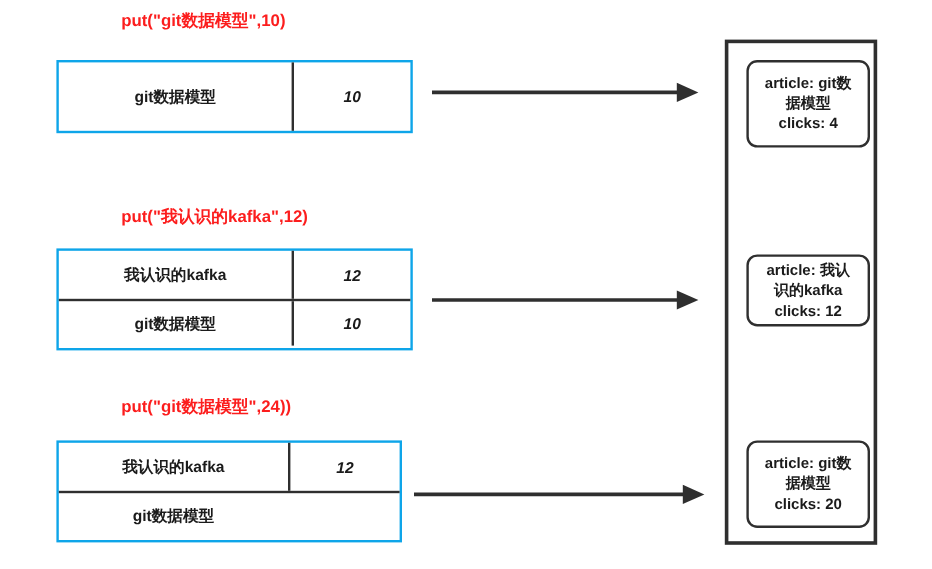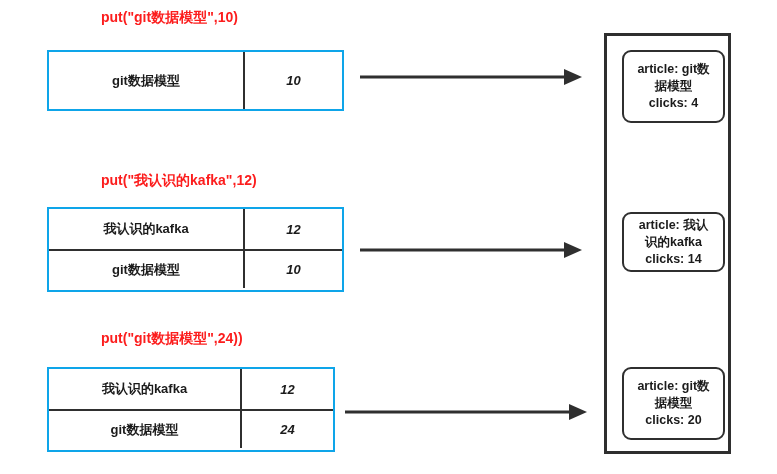--- a/index.html
+++ b/index.html
@@ -136,41 +136,40 @@
 
   <div class="put-label" style="left:101px; top:330px;">put("git数据模型",24))</div>
 
   <div class="kv-table" style="left:47px; top:367px; width:288px; height:85px;">
     <div class="kv-row" style="height:40px;">
       <div class="kv-key" style="width:191px; height:100%;">我认识的kafka</div>
       <div class="kv-val" style="width:93px; height:100%;">12</div>
     </div>
     <div class="kv-row" style="height:39px;">
       <div class="kv-key" style="width:191px; height:100%;">git数据模型</div>
-      <div class="kv-val" style="width:93px; height:100%;">24</div>
     </div>
   </div>
 
   <svg class="arrow" style="left:343px; top:397px;" width="250" height="30" viewBox="0 0 250 30">
     <line x1="2" y1="15" x2="228" y2="15" stroke="#2f2f2f" stroke-width="3"></line>
     <polygon points="226,7 244,15 226,23" fill="#2f2f2f"></polygon>
   </svg>
 
   <div id="store-container">
 
     <div class="article-card" style="left:15px; top:14px; width:103px; height:73px;">
       <div class="card-line">article: git数</div>
       <div class="card-line">据模型</div>
       <div class="card-line">clicks: 4</div>
     </div>
 
     <div class="article-card" style="left:15px; top:176px; width:103px; height:60px;">
       <div class="card-line">article: 我认</div>
       <div class="card-line">识的kafka</div>
-      <div class="card-line">clicks: 14</div>
+      <div class="card-line">clicks: 12</div>
     </div>
 
     <div class="article-card" style="left:15px; top:331px; width:103px; height:73px;">
       <div class="card-line">article: git数</div>
       <div class="card-line">据模型</div>
       <div class="card-line">clicks: 20</div>
     </div>
 
   </div>
 

